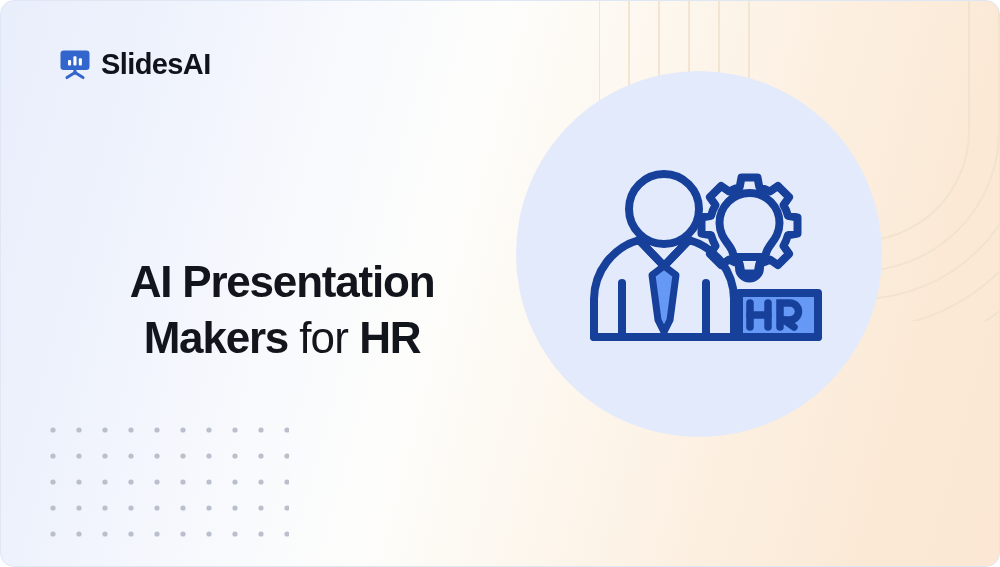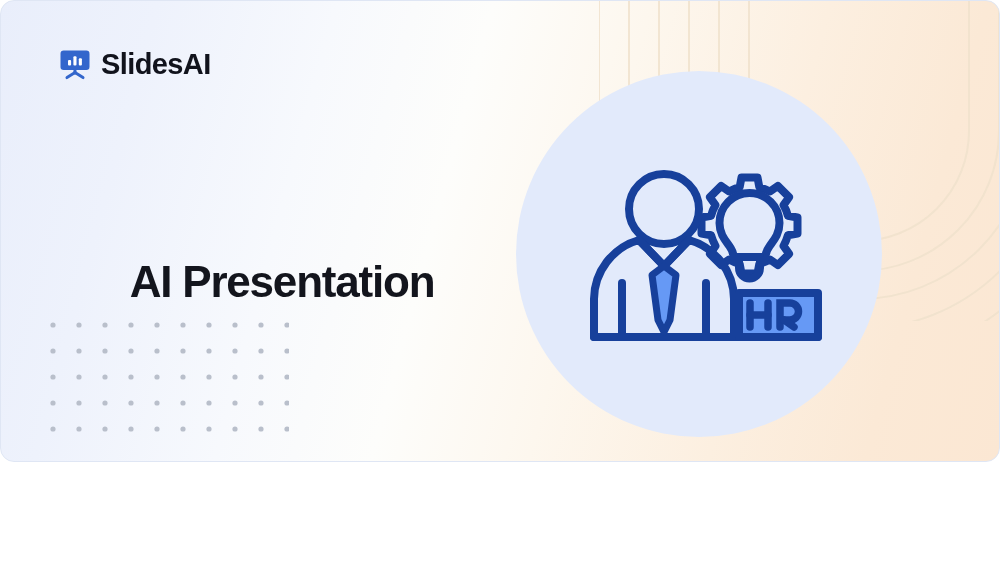--- a/index.html
+++ b/index.html
@@ -3,21 +3,21 @@
 <meta charset="utf-8">
 <style>
   html, body {
     margin: 0;
     padding: 0;
     background: #ffffff;
   }
   .banner {
     position: relative;
     width: 1000px;
-    height: 462px;
+    height: 567px;
     overflow: hidden;
     border-radius: 14px;
     box-sizing: border-box;
     border: 1px solid #dfe6f4;
     font-family: "Liberation Sans", sans-serif;
     background:
       linear-gradient(105deg,
         #e9eefb 0%,
         #eef2fc 14%,
         #f7f9fd 30%,
@@ -190,20 +190,23 @@
         <rect x="15.4" y="22.4" width="3.1" height="5.2" rx="1.4" fill="#3366cc"></rect>
         <path d="M17 25.6 L9 30.6" stroke="#3366cc" stroke-width="3" stroke-linecap="round"></path>
         <path d="M17 25.6 L25 30.6" stroke="#3366cc" stroke-width="3" stroke-linecap="round"></path>
       </svg>
     </span>
     <span class="logo-text">SlidesAI</span>
   </div>
 
   <h1 class="headline">
     <span>AI Presentation</span>
+    <span class="l2">
+      <span>Makers</span><span> </span><span class="light">for</span><span> </span><span>HR</span>
+    </span>
   </h1>
 
   <div class="art-circle"></div>
 
   <div class="art">
     <svg viewBox="0 0 272 272" fill="none" xmlns="http://www.w3.org/2000/svg" aria-hidden="true">
       <g stroke="#17409b" stroke-width="8" stroke-linecap="round" stroke-linejoin="round" fill="none">
 
         <g>
           <path d="M162.5 40.5 h16 l1.8 9.6 a46 46 0 0 1 10.6 4.4 l7.9-5.6 11.3 11.3 -5.6 7.9 a46 46 0 0 1 4.4 10.6 l9.6 1.8 v16 l-9.6 1.8 a46 46 0 0 1 -4.4 10.6 l5.6 7.9 -11.3 11.3 -7.9-5.6 a46 46 0 0 1 -10.6 4.4 l-1.8 9.6 h-16 l-1.8-9.6 a46 46 0 0 1 -10.6-4.4 l-7.9 5.6 -11.3-11.3 5.6-7.9 a46 46 0 0 1 -4.4-10.6 l-9.6-1.8 v-16 l9.6-1.8 a46 46 0 0 1 4.4-10.6 l-5.6-7.9 11.3-11.3 7.9 5.6 a46 46 0 0 1 10.6-4.4 z"></path>

